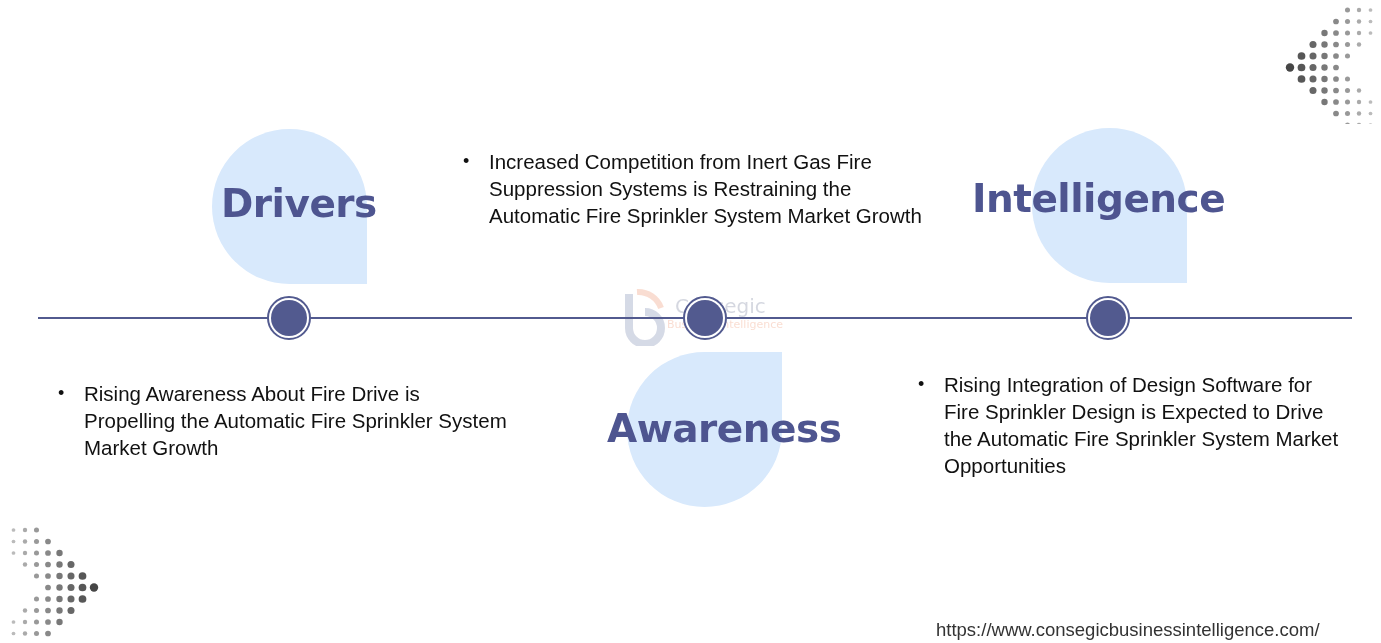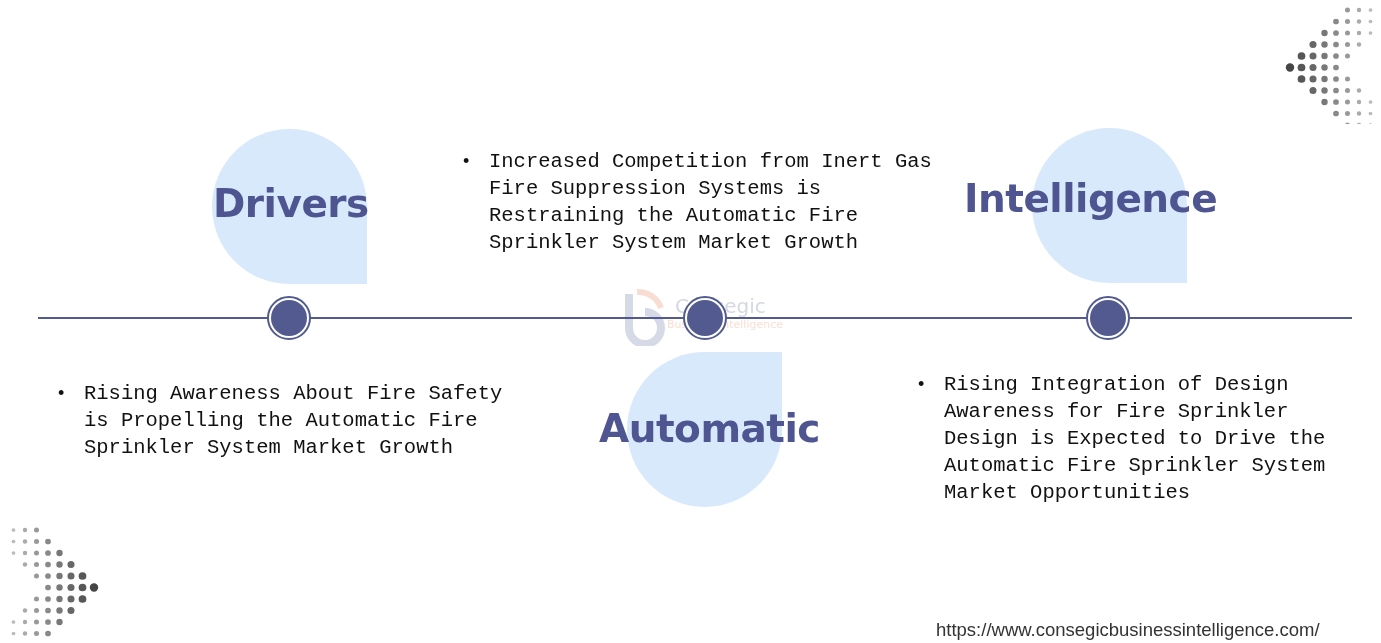--- a/index.html
+++ b/index.html
@@ -20,31 +20,31 @@
   }
 
   .drop {
     position: absolute; width: 155px; height: 155px; background: #d8e9fc;
   }
   .drop.corner-br { border-radius: 50% 50% 0 50%; }
   .drop.corner-tr { border-radius: 50% 0 50% 50%; }
 
   .heading {
     position: absolute; font-family: "DejaVu Sans", sans-serif; font-weight: bold;
-    color: #4e5590; letter-spacing: -0.5px; white-space: nowrap; line-height: 1;
+    color: #4e5590; letter-spacing: -0.5px; white-space: nowrap; line-height: 1; margin-left: 8px;
   }
 
   .bullet-block {
     position: absolute; font-family: "Liberation Sans", sans-serif;
     font-size: 20.5px; line-height: 27px; color: #111111;
   }
   .bullet-block .dot {
     position: absolute; left: 0; top: 0; font-size: 18px;
   }
-  .bullet-block .text { display: block; padding-left: 26px; font-family: Liberation Mono, monospace; }
+  .bullet-block .text { display: block; padding-left: 26px; }
 
   .url {
     position: absolute; left: 936px; top: 619px; font-size: 18.5px; color: #333333;
     font-family: "Liberation Sans", sans-serif; white-space: nowrap;
   }
 
   .dots-deco { position: absolute; }
 
   .watermark { position: absolute; left: 615px; top: 288px; opacity: 0.35; }
   .watermark .wm-text1 {
@@ -197,31 +197,31 @@
     <div class="core"></div>
   </div>
 <div class="node" style="left:683px; top:296px;">
     <div class="core"></div>
   </div>
 <div class="node" style="left:1086px; top:296px;">
     <div class="core"></div>
   </div>
 
 <div class="heading" style="left:213px; top:184px; font-size:39px;">Drivers</div>
-<div class="heading" style="left:599px; top:409px; font-size:39px;">Automatic</div>
+<div class="heading" style="left:599px; top:409px; font-size:39px;">Awareness</div>
 <div class="heading" style="left:964px; top:179px; font-size:39px;">Intelligence</div>
 
 <div class="bullet-block" style="left:58px; top:380px; width:450px;">
   <span class="dot">•</span>
-  <span class="text">Rising Awareness About Fire Safety is Propelling the Automatic Fire Sprinkler System Market Growth</span>
+  <span class="text">Rising Awareness About Fire Drive is Propelling the Automatic Fire Sprinkler System Market Growth</span>
 </div>
 
 <div class="bullet-block" style="left:463px; top:148px; width:480px;">
   <span class="dot">•</span>
   <span class="text">Increased Competition from Inert Gas Fire Suppression Systems is Restraining the Automatic Fire Sprinkler System Market Growth</span>
 </div>
 
 <div class="bullet-block" style="left:918px; top:371px; width:430px;">
   <span class="dot">•</span>
-  <span class="text">Rising Integration of Design Awareness for Fire Sprinkler Design is Expected to Drive the Automatic Fire Sprinkler System Market Opportunities</span>
+  <span class="text">Rising Integration of Design Software for Fire Sprinkler Design is Expected to Drive the Automatic Fire Sprinkler System Market Opportunities</span>
 </div>
 
 <div class="url">https://www.consegicbusinessintelligence.com/</div>
 
 </body></html>

